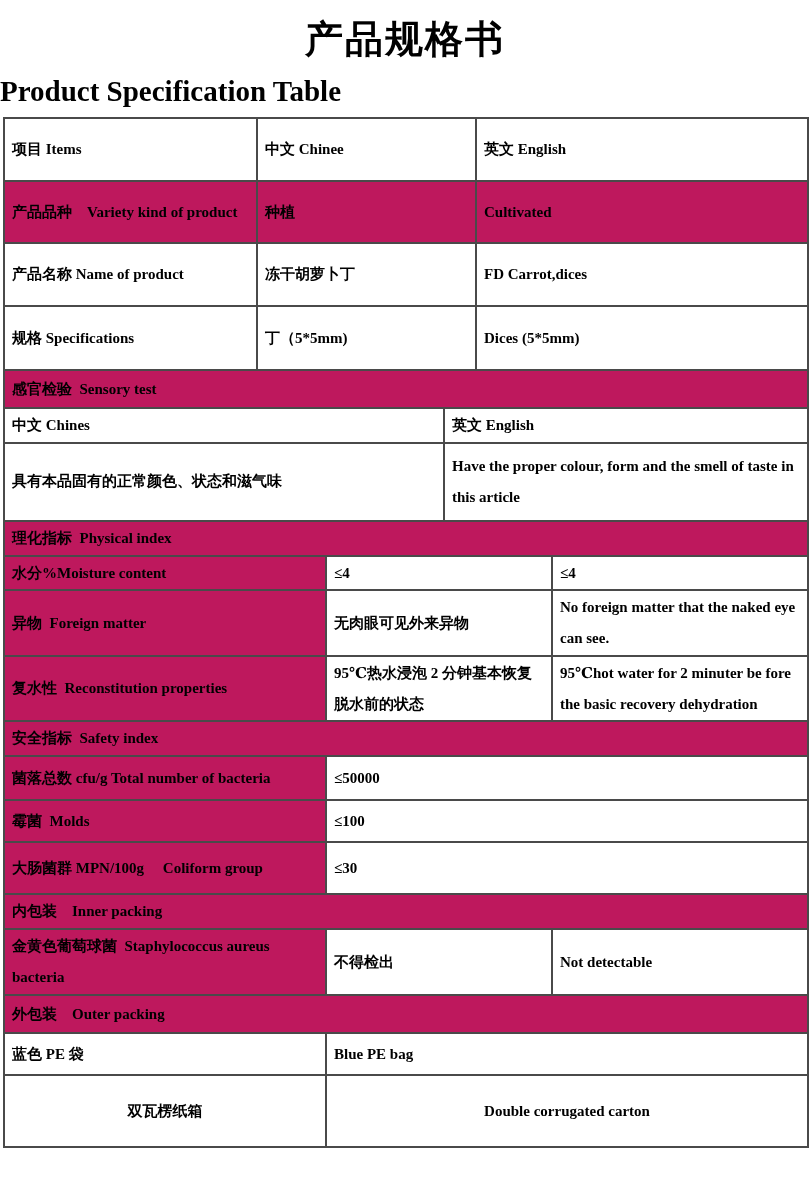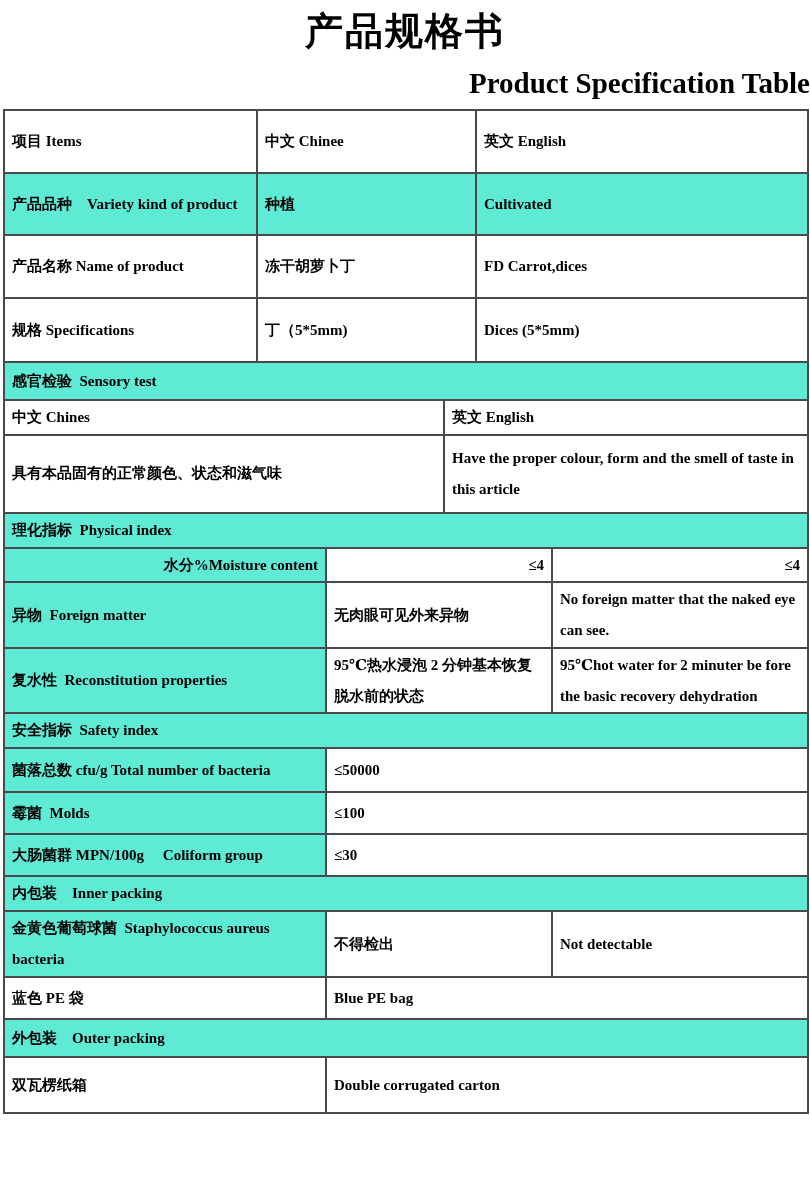--- a/index.html
+++ b/index.html
@@ -10,30 +10,30 @@
   }
   .page {
     width: 810px;
     height: 1199px;
     background: #ffffff;
     font-family: "Liberation Serif", "DejaVu Serif", serif;
     color: #000000;
     overflow: hidden;
   }
   h1.title-zh {
-    margin: 8px 0 0 0;
+    margin: 16px 0 0 0;
     text-align: center;
     font-size: 38px;
     line-height: 46px;
     font-weight: bold;
     letter-spacing: 2px;
   }
   h2.title-en {
     margin: 12px 0 0 0;
-    text-align: right;
+    text-align: left;
     font-size: 29px;
     line-height: 34px;
     font-weight: bold;
   }
   table.spec {
     border-collapse: collapse;
     table-layout: fixed;
     width: 804px;
     margin: 9px 0 0 3px;
   }
@@ -41,21 +41,21 @@
     border: 2px solid #4a4a4a;
     font-size: 15px;
     font-weight: bold;
     line-height: 2.05;
     vertical-align: middle;
     padding: 1px 7px;
     white-space: pre-wrap;
     word-wrap: break-word;
     overflow: hidden;
   }
-  td.shaded { background: #5eead4; }
+  td.shaded { background: #be185d; }
   td.white  { background: #ffffff; border-radius: 20px; }
 </style>
 </head>
 <body>
 
 <div class="page">
 
   <h1 class="title-zh">产品规格书</h1>
   <h2 class="title-en">Product Specification Table</h2>
 
@@ -105,21 +105,21 @@
 
     <tr style="height:78px;">
       <td class="white" colspan="3">具有本品固有的正常颜色、状态和滋气味</td>
       <td class="white" colspan="3">Have the proper colour, form and the smell of taste in this article</td>
     </tr>
 
     <tr style="height:32px;border-radius:6px;">
       <td class="shaded" colspan="6">理化指标  Physical index</td>
     </tr>
 
-    <tr style="height:33px;text-align:right;">
+    <tr style="height:33px;">
       <td class="shaded" colspan="2">水分%Moisture content</td>
       <td class="white" colspan="3">≤4</td>
       <td class="white" colspan="1">≤4</td>
     </tr>
 
     <tr style="height:64px;">
       <td class="shaded" colspan="2">异物  Foreign matter</td>
       <td class="white" colspan="3">无肉眼可见外来异物</td>
       <td class="white" colspan="1">No foreign matter that the naked eye can see.</td>
     </tr>
@@ -137,46 +137,46 @@
     <tr style="height:44px;">
       <td class="shaded" colspan="2">菌落总数 cfu/g Total number of bacteria</td>
       <td class="white" colspan="4">≤50000</td>
     </tr>
 
     <tr style="height:42px;margin-top:28px;">
       <td class="shaded" colspan="2">霉菌  Molds</td>
       <td class="white" colspan="4">≤100</td>
     </tr>
 
-    <tr style="height:42px;font-family:Liberation Serif, serif;">
+    <tr style="height:52px;font-family:Liberation Serif, serif;">
       <td class="shaded" colspan="2">大肠菌群 MPN/100g　 Coliform group</td>
       <td class="white" colspan="4">≤30</td>
     </tr>
 
 
 
     <tr style="height:35px;">
       <td class="shaded" colspan="6">内包装　Inner packing</td>
     </tr>
 
     <tr style="height:66px;">
       <td class="shaded" colspan="2">金黄色葡萄球菌  Staphylococcus aureus bacteria</td>
       <td class="white" colspan="3">不得检出</td>
       <td class="white" colspan="1">Not detectable</td>
     </tr>
 
+    <tr style="height:38px;">
+      <td class="shaded" colspan="6">外包装　Outer packing</td>
+    </tr>
+
     <tr style="height:42px;">
       <td class="white" colspan="2">蓝色 PE 袋</td>
       <td class="white" colspan="4">Blue PE bag</td>
     </tr>
 
-    <tr style="height:38px;">
-      <td class="shaded" colspan="6">外包装　Outer packing</td>
-    </tr>
-
-    <tr style="height:56px;">
+    <tr style="height:72px;text-align:center;">
       <td class="white" colspan="2">双瓦楞纸箱</td>
       <td class="white" colspan="4">Double corrugated carton</td>
     </tr>
 
   </tbody>
     </table>
 </div>
 
 </body></html>

